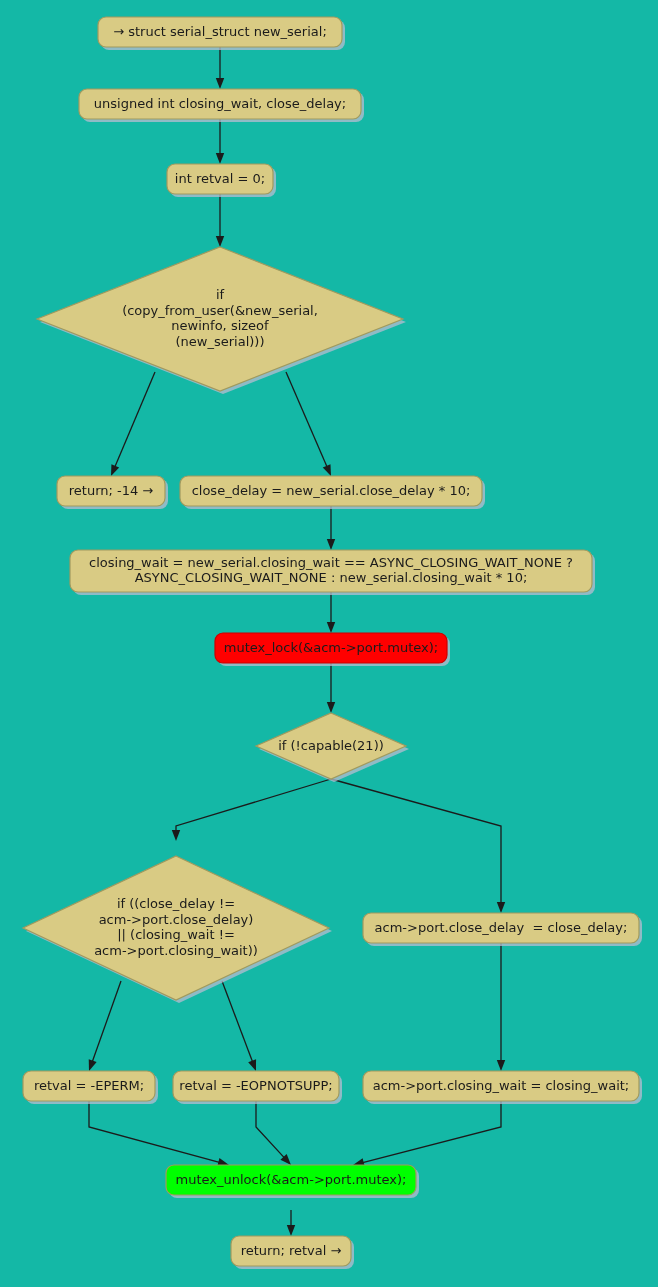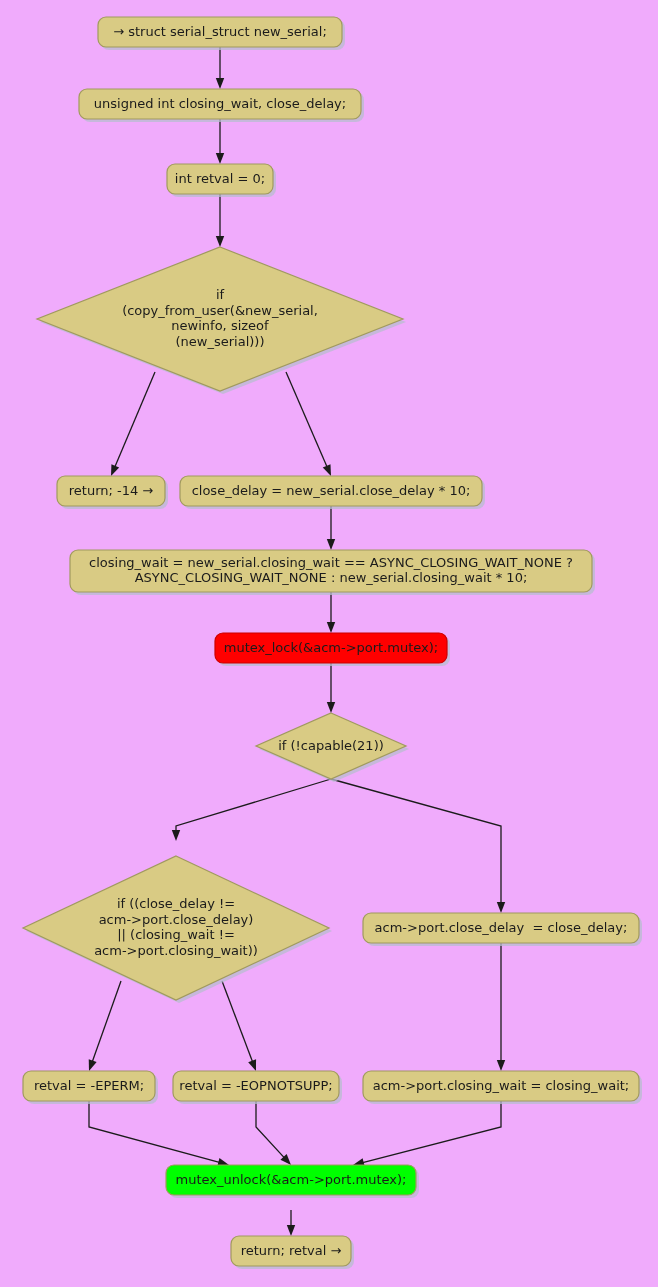--- a/index.html
+++ b/index.html
@@ -10,21 +10,21 @@
   body {
     width: 658px;
     height: 1287px;
     overflow: hidden;
     font-family: "DejaVu Sans", sans-serif;
   }
   #diagram-root {
     position: relative;
     width: 658px;
     height: 1287px;
-    background: #f0abfc;
+    background: #14b8a6;
   }
   svg#flow-svg {
     display: block;
     width: 658px;
     height: 1287px;
   }
   .node-text {
     font-family: "DejaVu Sans", sans-serif;
     font-size: 13px;
     fill: #1b1b1b;

